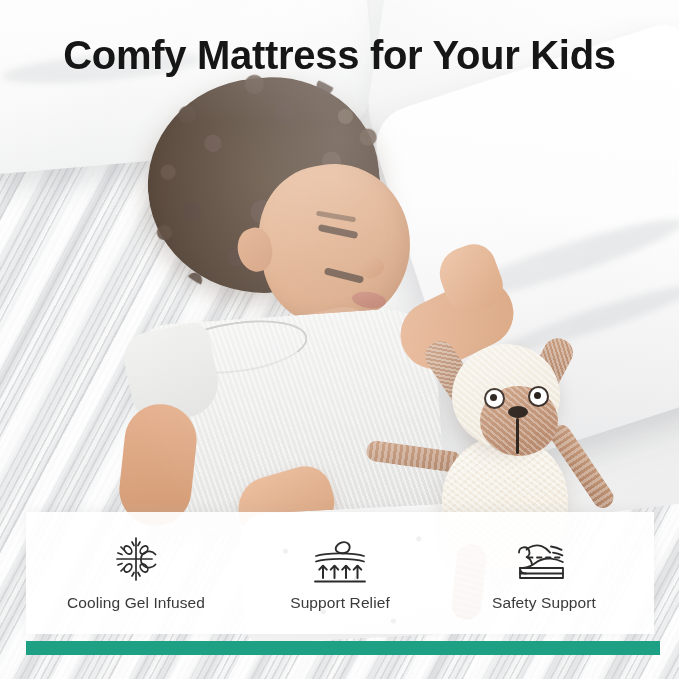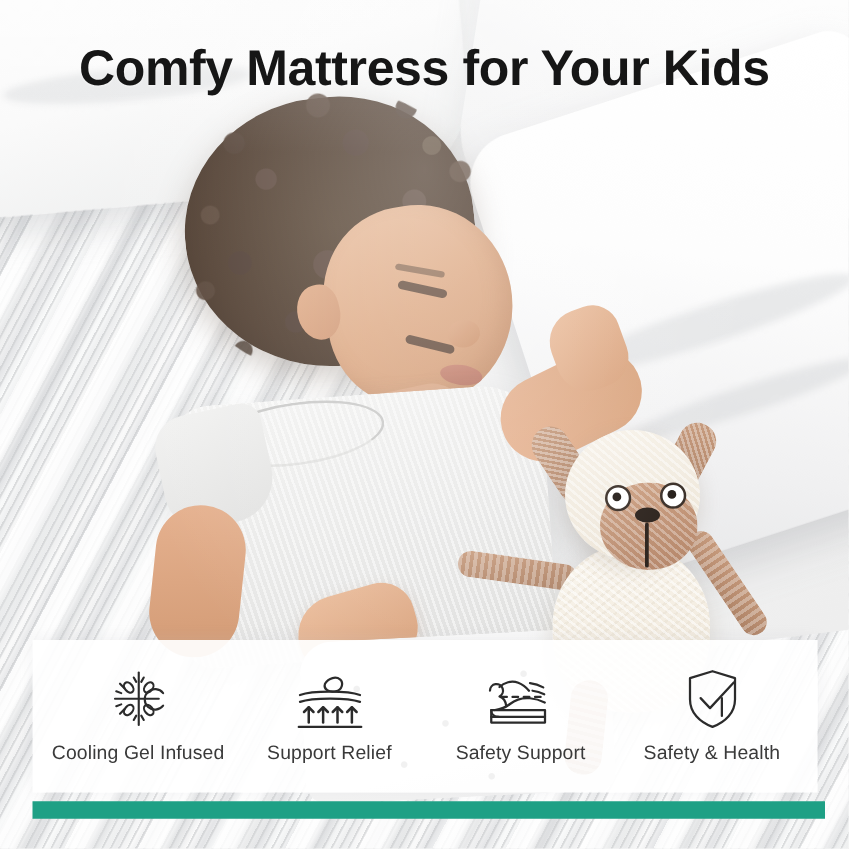--- a/index.html
+++ b/index.html
@@ -464,29 +464,19 @@
             <path d="M13 22.5h34" stroke-dasharray="4.5 4.5"></path>
             <path d="M8 33c5-.6 9-2.4 12-4.8 4.6-3.6 9.6-5.2 16-4.6 4.6.4 8.6 1.8 11.8 3.4"></path>
             <path d="M5 33h43v10H5z"></path>
             <path d="M5 38.5h43"></path>
             <path d="M5 33c0 3.4 2.4 5.5 6 5.5"></path>
           </svg>
         </div>
         <div class="feature-label">Safety Support</div>
       </div>
 
-      <div class="feature">
-        <div class="feature-icon">
-          <svg width="46" height="50" viewBox="0 0 46 50" fill="none" stroke="#2b2b2b" stroke-width="1.8" stroke-linecap="round" stroke-linejoin="round">
-            <path d="M23 3 41 8.5v17C41 36 33.4 43.6 23 47.5 12.6 43.6 5 36 5 25.5v-17L23 3Z"></path>
-            <path d="M13.5 24.5 21 32.5 40 12"></path>
-            <path d="M30.5 24.5v14.2"></path>
-          </svg>
-        </div>
-        <div class="feature-label">Safety &amp; Health</div>
-      </div>
 
     </div>
   </div>
 
   <div class="accent-bar"></div>
 
 </div>
 
 </body></html>

